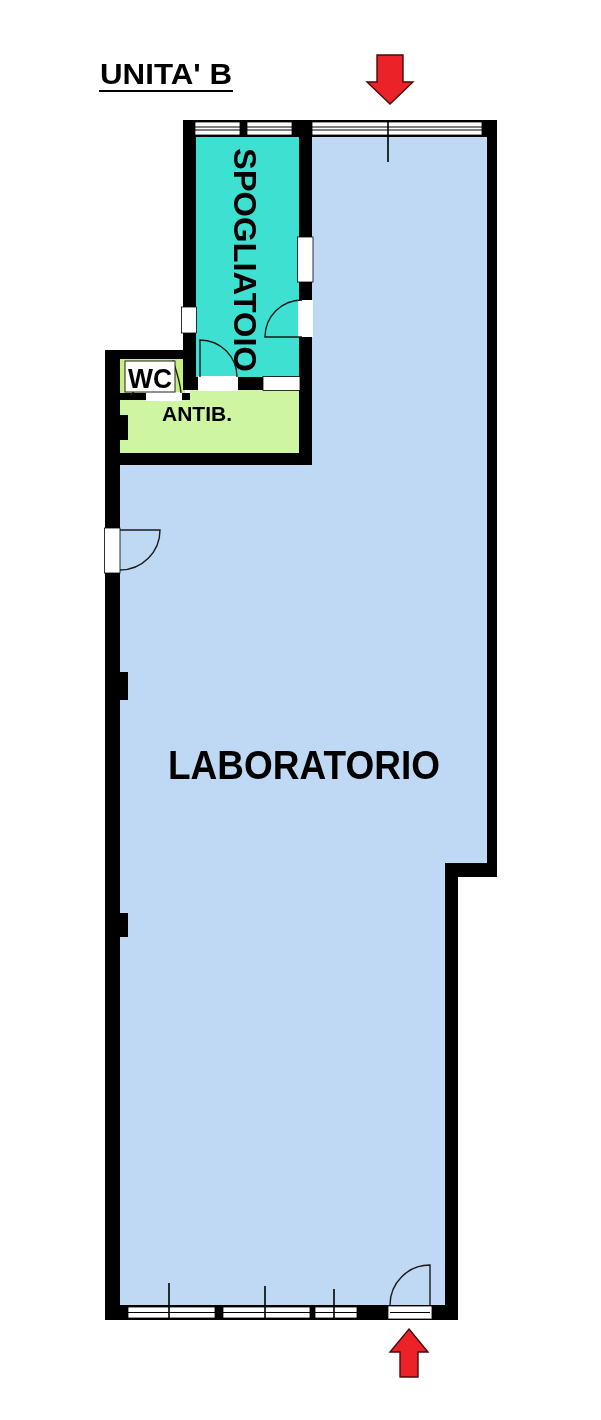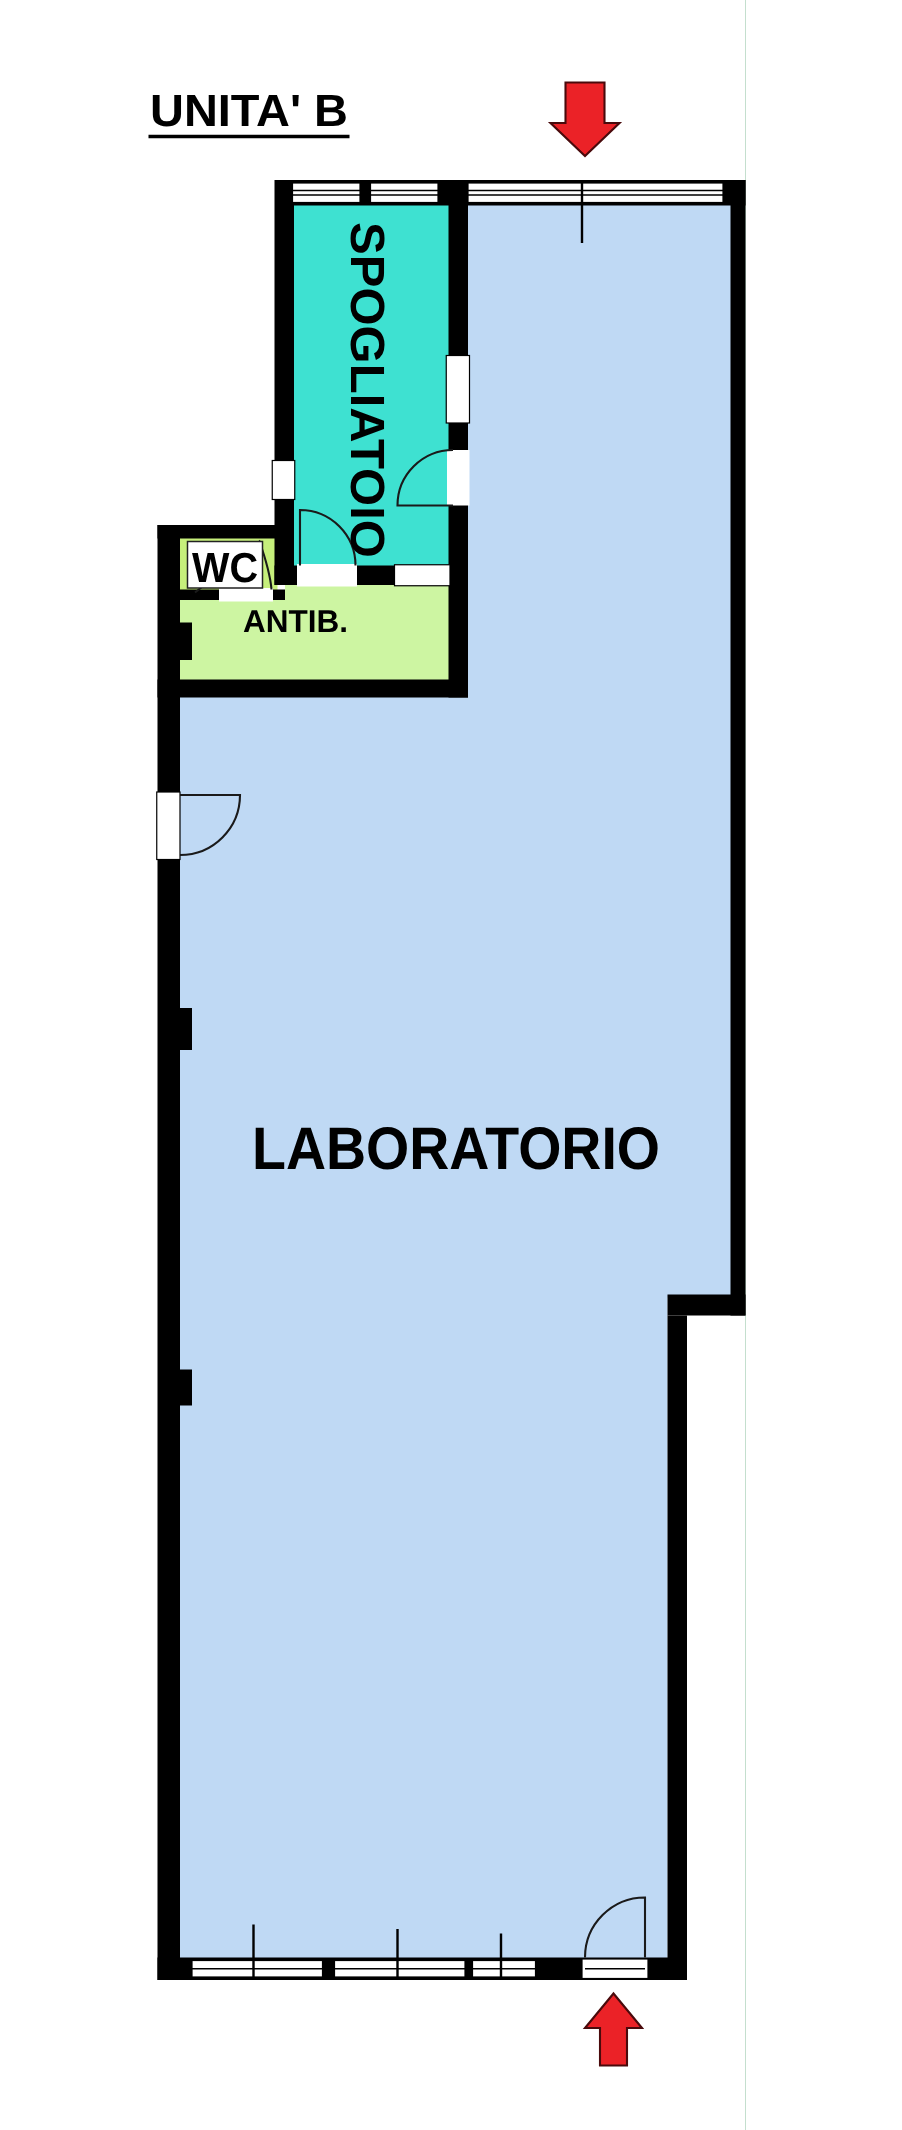--- a/index.html
+++ b/index.html
@@ -5,21 +5,21 @@
   html, body {
     margin: 0;
     padding: 0;
     background: #ffffff;
     font-family: "Liberation Sans", sans-serif;
   }
   .stage {
     position: relative;
     width: 497px;
     height: 1420px;
-    background: #15803d;
+    background: #d946ef;
     overflow: hidden;
     text-decoration: underline;
   }
   svg { display: block; }
   text {
     font-family: "Liberation Sans", sans-serif;
     font-weight: bold;
   }
 </style>
 </head>

